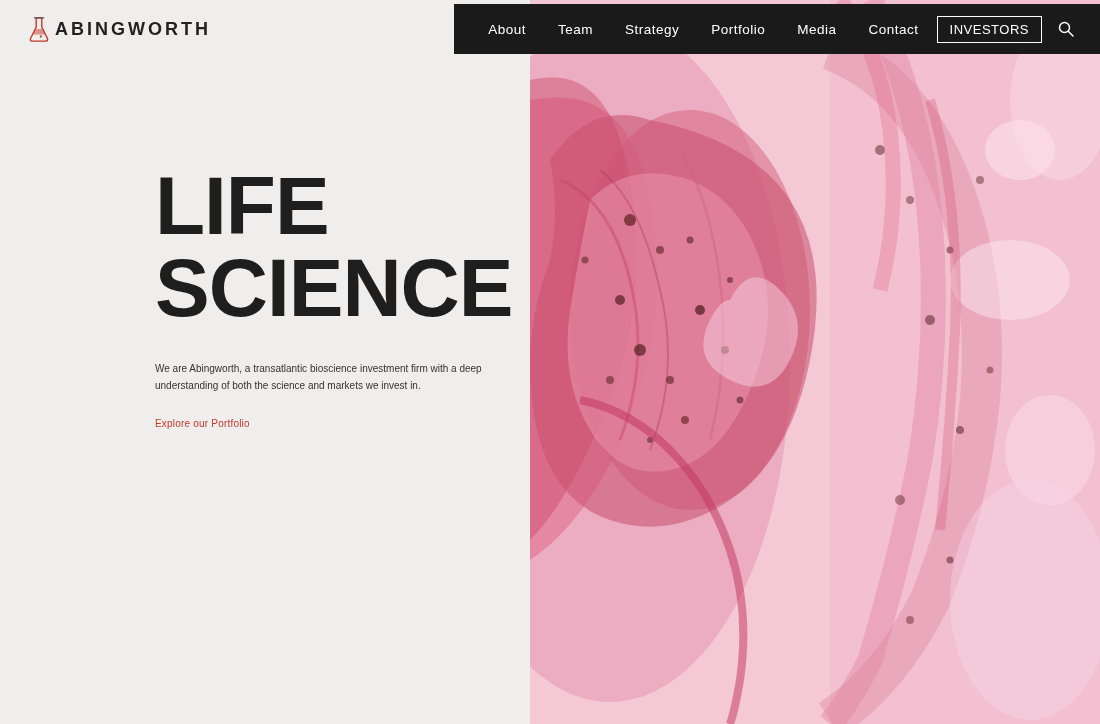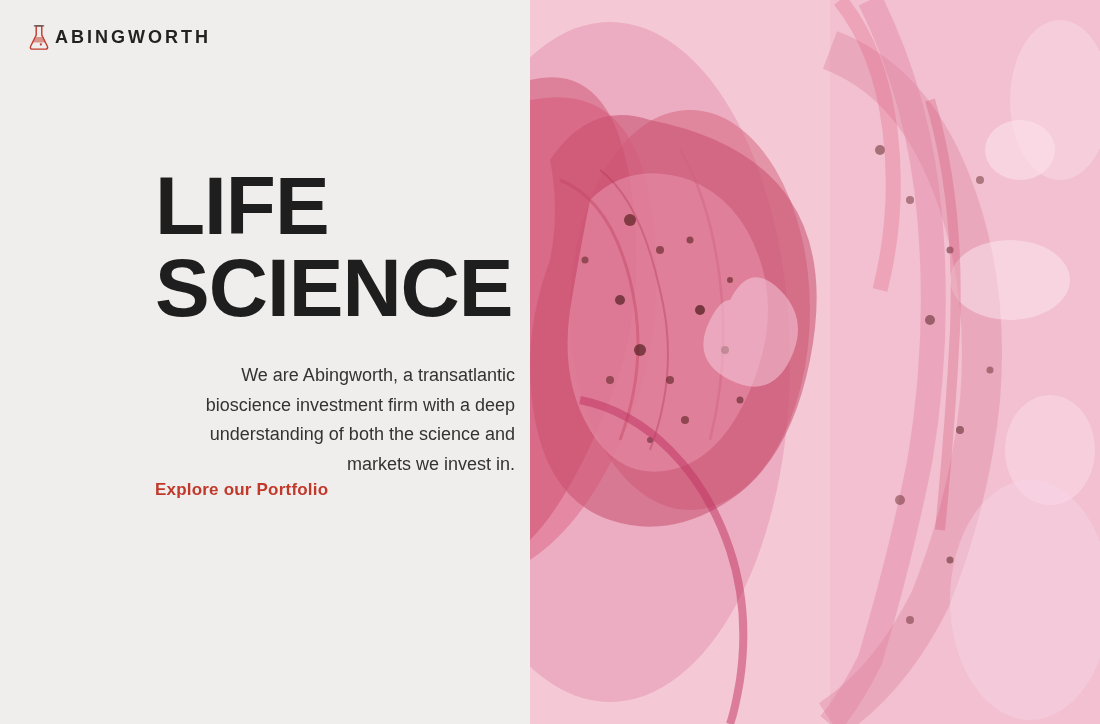--- a/index.html
+++ b/index.html
@@ -8,21 +8,21 @@
       width: 1100px;
       height: 724px;
       overflow: hidden;
       font-family: 'Helvetica Neue', Arial, sans-serif;
       background: #f0eeec;
     }
 
     
     nav {
       position: absolute;
-      top: 12px; left: 0; right: 0;
+      top: 4px; left: 0; right: 0;
       height: 50px;
       display: flex;
       align-items: center;
       z-index: 10;
     }
 
     .nav-logo-area {
       width: 540px;
       padding-left: 28px;
       display: flex;
@@ -120,33 +120,33 @@
       font-size: 82px;
       font-weight: 800;
       line-height: 1.0;
       color: #1e1e1e;
       letter-spacing: -1px;
       text-transform: uppercase;
     }
 
     .hero-description {
       margin-top: 32px;
-      font-size: 18px;
+      font-size: 10px;
       line-height: 1.65;
       color: #333;
       max-width: 360px;
       font-weight: 400;
-      text-align: right;
     }
 
     .hero-cta {
       display: inline-block;
+      margin-top: 24px;
       color: #c0392b;
-      font-size: 17px;
-      font-weight: 700;
+      font-size: 10px;
+      font-weight: 400;
       text-decoration: none;
       cursor: pointer;
       letter-spacing: 0.2px;
     }
 
     
     .flask-svg {
       width: 22px;
       height: 26px;
       margin-right: 5px;
@@ -158,20 +158,35 @@
 
 <nav>
   <div class="nav-logo-area">
     <svg class="flask-svg" viewBox="0 0 22 28" fill="none" xmlns="http://www.w3.org/2000/svg">
       <path d="M8 2 L8 12 L2 24 Q1 26 3 27 L19 27 Q21 26 20 24 L14 12 L14 2 Z" stroke="#c0392b" stroke-width="1.5" fill="none"></path>
       <path d="M6 2 L16 2" stroke="#555" stroke-width="1.5" stroke-linecap="round"></path>
       <path d="M4 20 L18 20 Q17 18 14 14 L8 14 Q5 18 4 20 Z" fill="#c0392b" opacity="0.5"></path>
       <circle cx="13" cy="22" r="1.2" fill="#c0392b"></circle>
     </svg>
     <span class="logo-text">ABINGWORTH</span>
+  </div>
+  <div class="nav-right">
+    <a class="nav-link">About</a>
+    <a class="nav-link">Team</a>
+    <a class="nav-link">Strategy</a>
+    <a class="nav-link">Portfolio</a>
+    <a class="nav-link">Media</a>
+    <a class="nav-link">Contact</a>
+    <a class="nav-link nav-investors">INVESTORS</a>
+    <span class="nav-search">
+      <svg width="16" height="16" viewBox="0 0 16 16" fill="none" xmlns="http://www.w3.org/2000/svg">
+        <circle cx="6.5" cy="6.5" r="5" stroke="white" stroke-width="1.5"></circle>
+        <line x1="10.5" y1="10.5" x2="15" y2="15" stroke="white" stroke-width="1.5" stroke-linecap="round"></line>
+      </svg>
+    </span>
   </div>
 </nav>
 
 <div class="hero">
 
   <div class="hero-bg-left"></div>
 
   <div class="hero-bg-right">
     <svg class="micro-svg" viewBox="0 0 570 724" xmlns="http://www.w3.org/2000/svg" preserveAspectRatio="xMidYMid slice">
 

